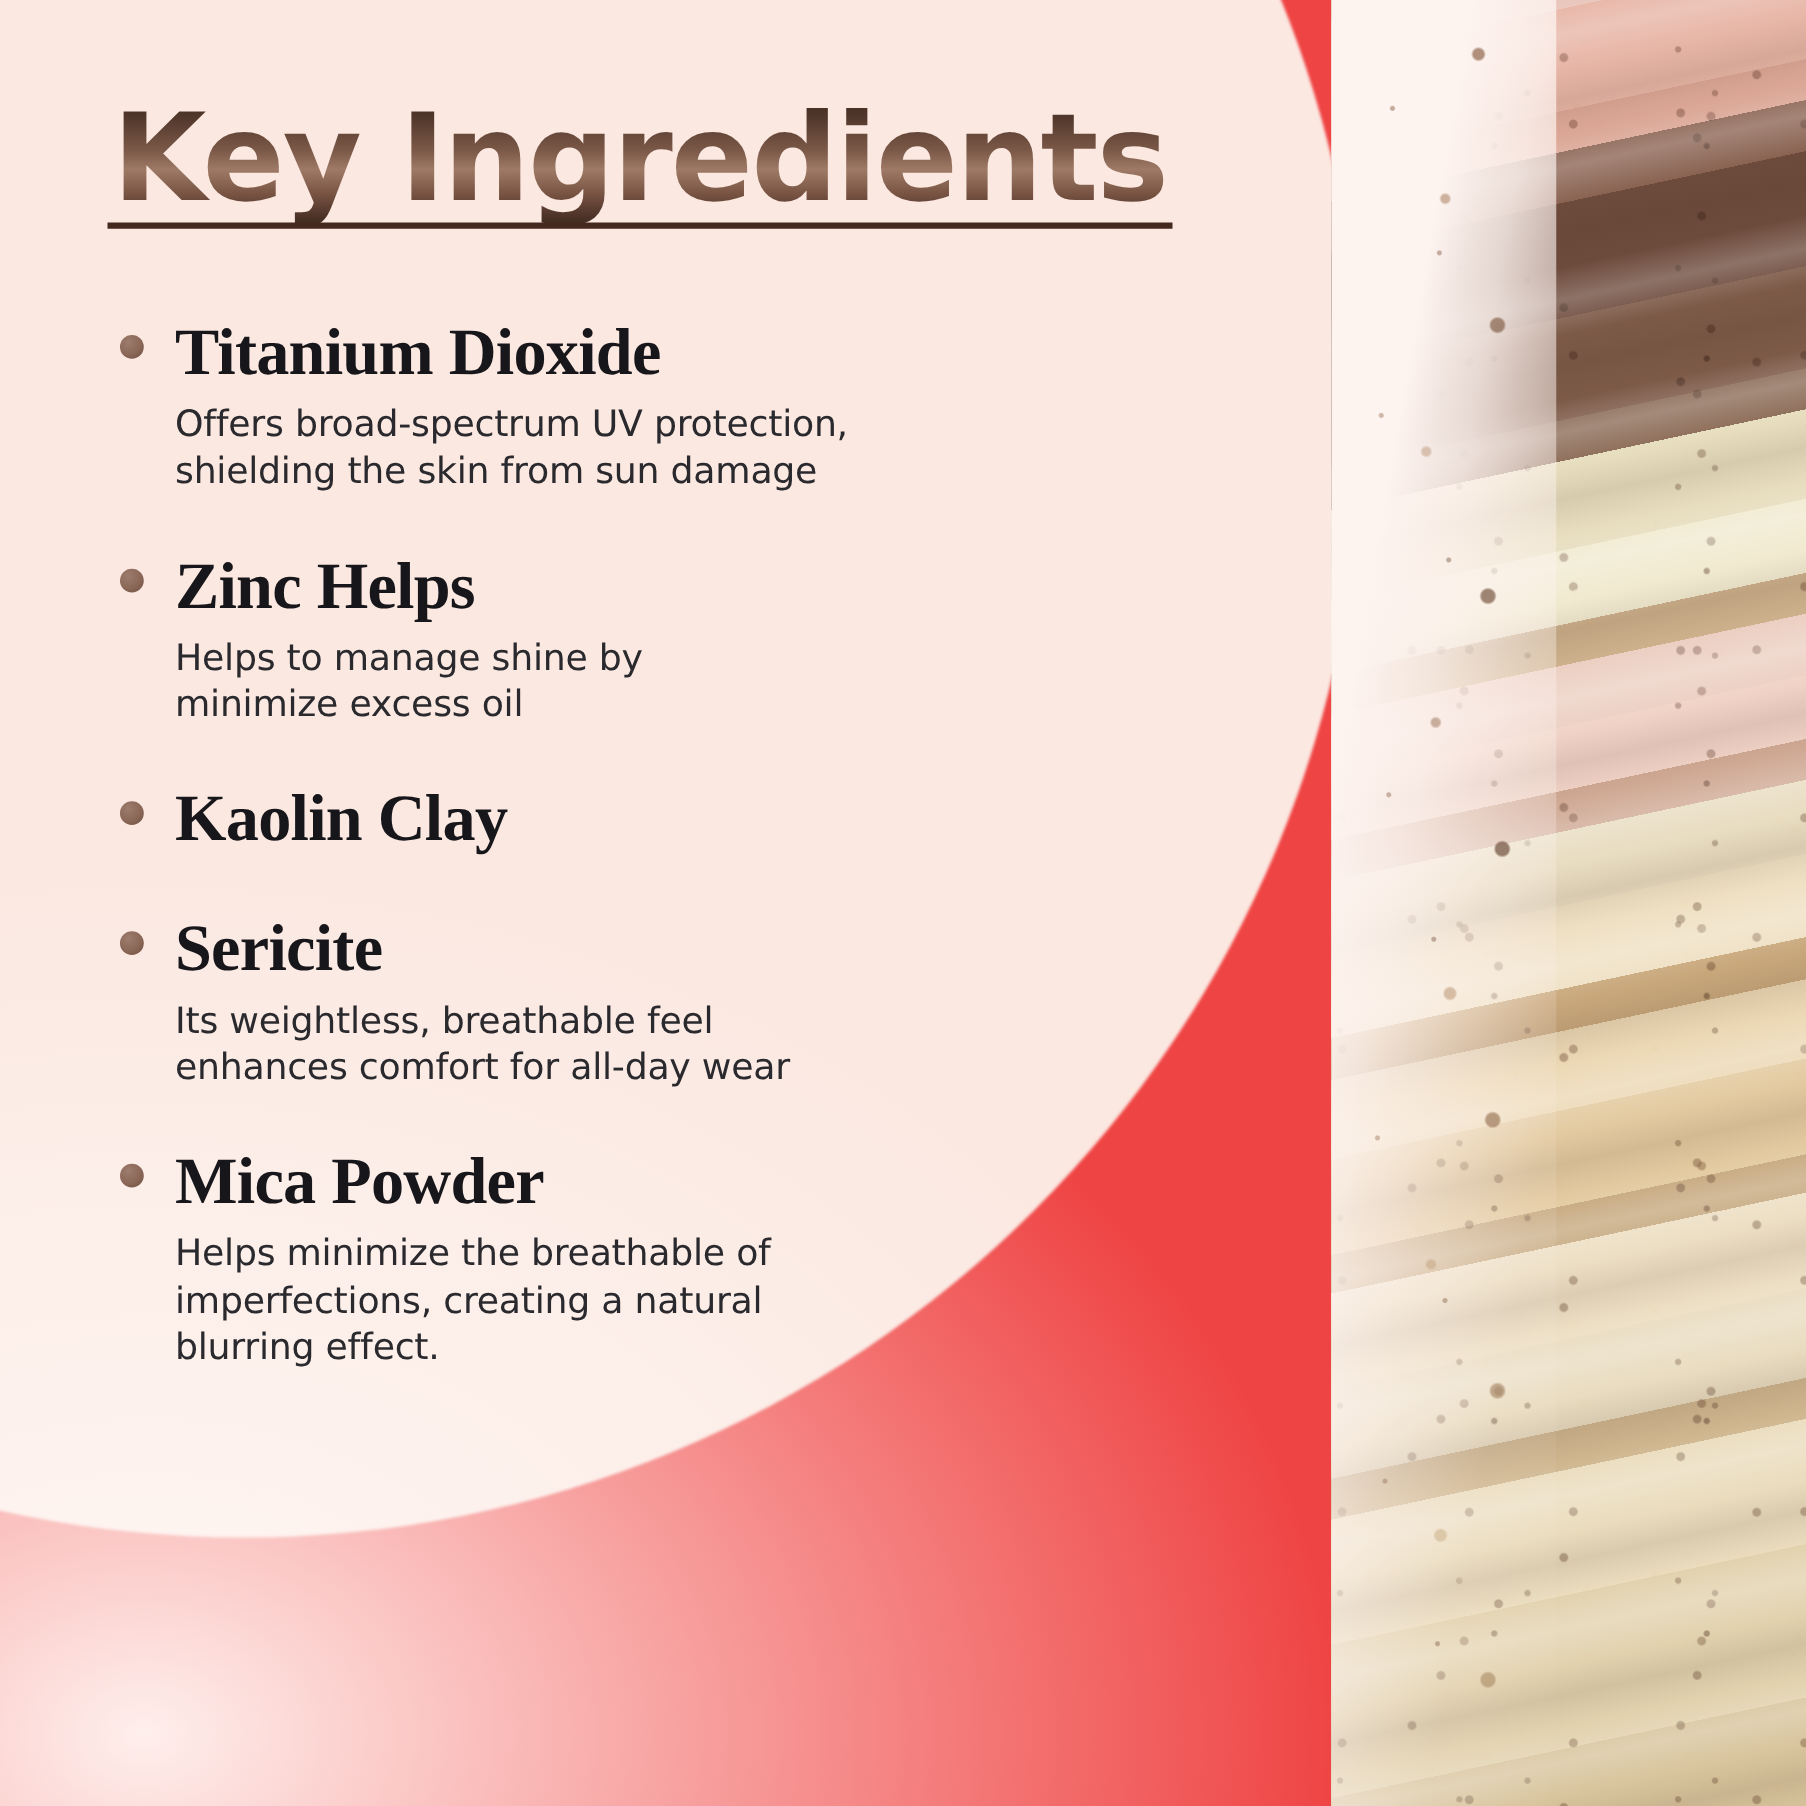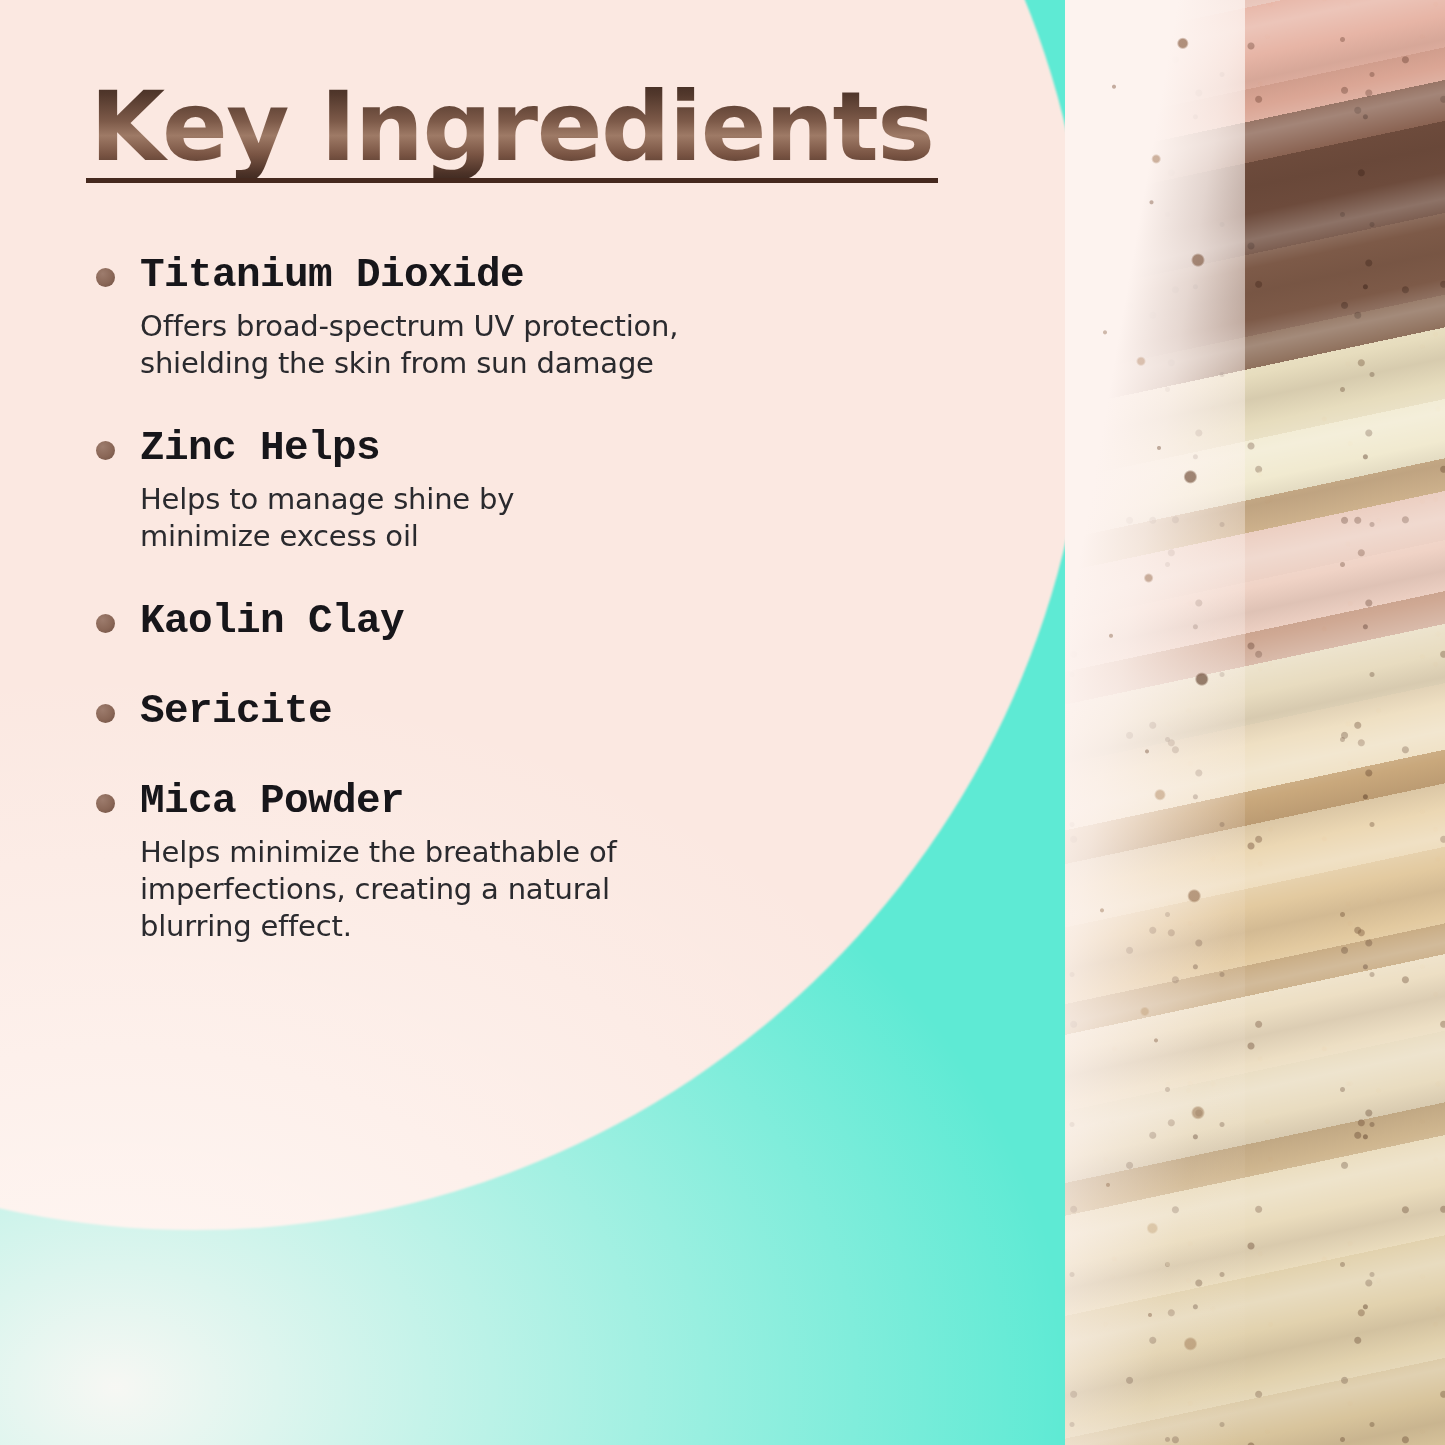--- a/index.html
+++ b/index.html
@@ -8,21 +8,21 @@
     width:1445px; height:1445px;
     overflow:hidden;
     font-family:"Liberation Sans", sans-serif;
     background:#fdf1ec;
   }
 
   
   #canvas {
     position:relative;
     width:1445px; height:1445px;
-    background:#5eead4;
+    background:#ef4444;
     overflow:hidden;
   }
 
   
   .bg-circle {
     position:absolute;
     left:-700px; top:-560px;
     width:1790px; height:1790px;
     border-radius:50%;
     background:#fbe8e1;
@@ -80,23 +80,23 @@
   .item:last-child { margin-bottom:0; }
 
   .bullet {
     position:absolute;
     left:14px; top:15px;
     width:19px; height:19px;
     border-radius:50%;
     background:radial-gradient(circle at 35% 30%, #9d7c6d 0%, #8a6757 55%, #6f5043 100%);
   }
   .item-name {
-    font-family:Liberation Mono, monospace;
+    font-family:Liberation Serif, serif;
     font-weight:700;
-    font-size:41px;
+    font-size:53px;
     line-height:1.12;
     letter-spacing:-0.6px;
     color:#17161a;
     margin-left:58px;
   }
   .item-desc {
     font-family:"DejaVu Sans", sans-serif;
     font-weight:400;
     font-size:29px;
     line-height:1.28;
@@ -281,20 +281,22 @@
       </div>
 
       <div class="item">
         <span class="bullet"></span>
         <div class="item-name">Kaolin Clay</div>
       </div>
 
       <div class="item">
         <span class="bullet"></span>
         <div class="item-name">Sericite</div>
+        <div class="item-desc">Its weightless, breathable feel
+enhances comfort for all-day wear</div>
       </div>
 
       <div class="item">
         <span class="bullet"></span>
         <div class="item-name">Mica Powder</div>
         <div class="item-desc">Helps minimize the breathable of
 imperfections, creating a natural
 blurring effect.</div>
       </div>
 

